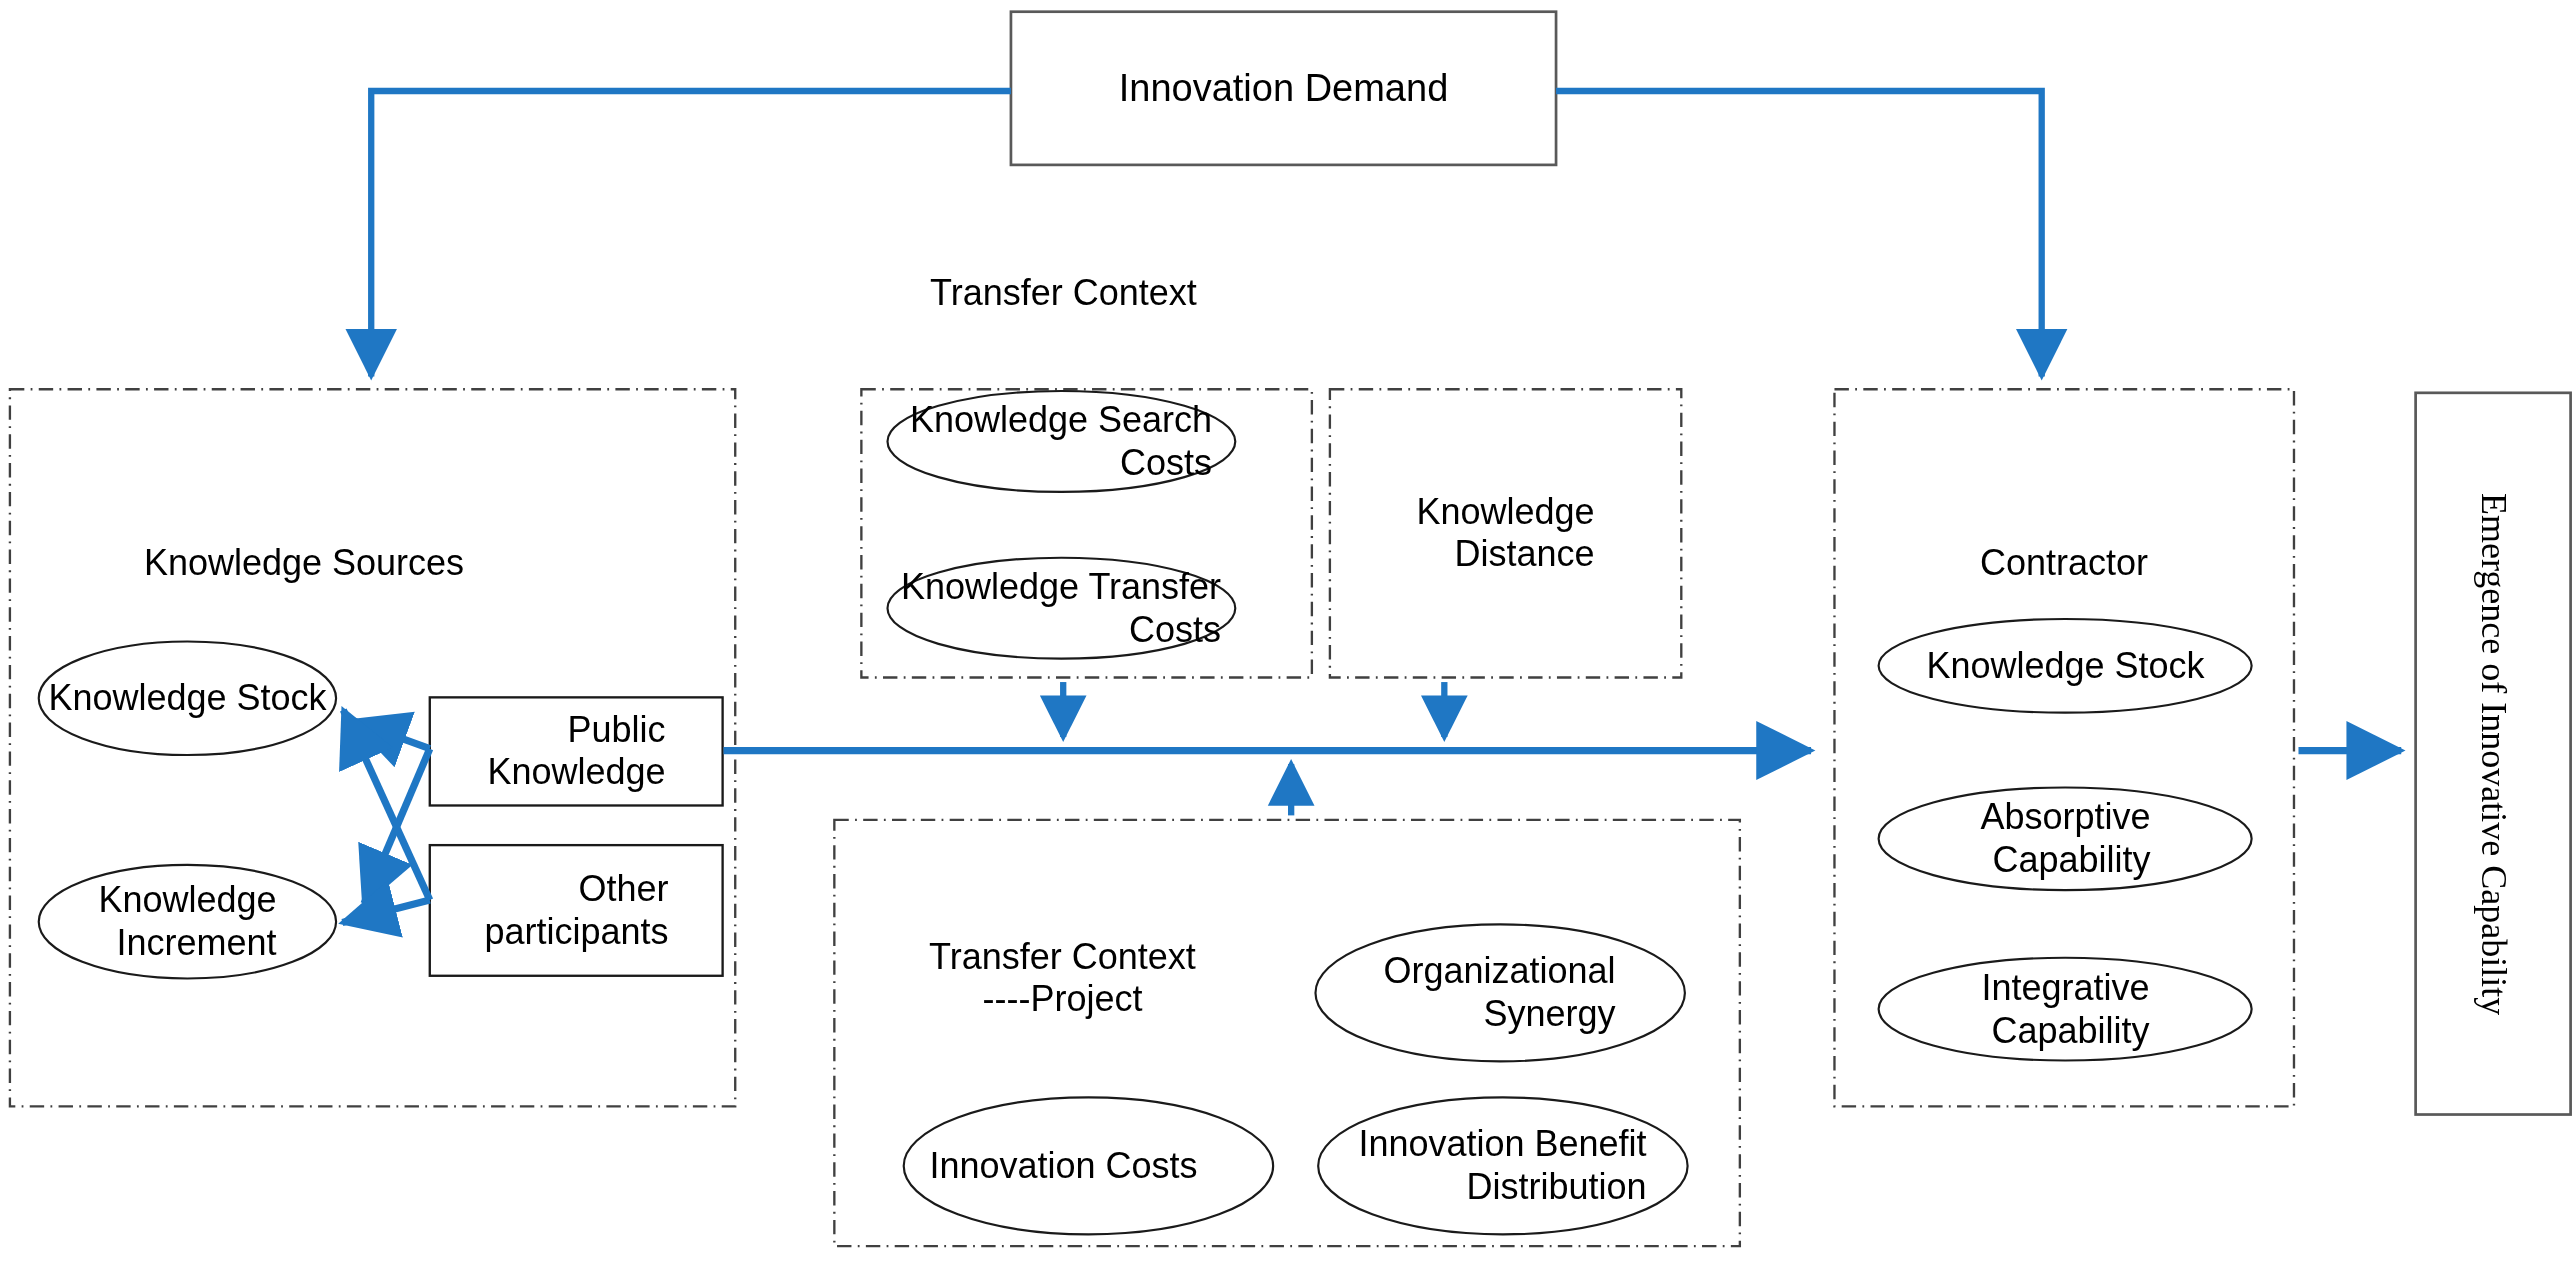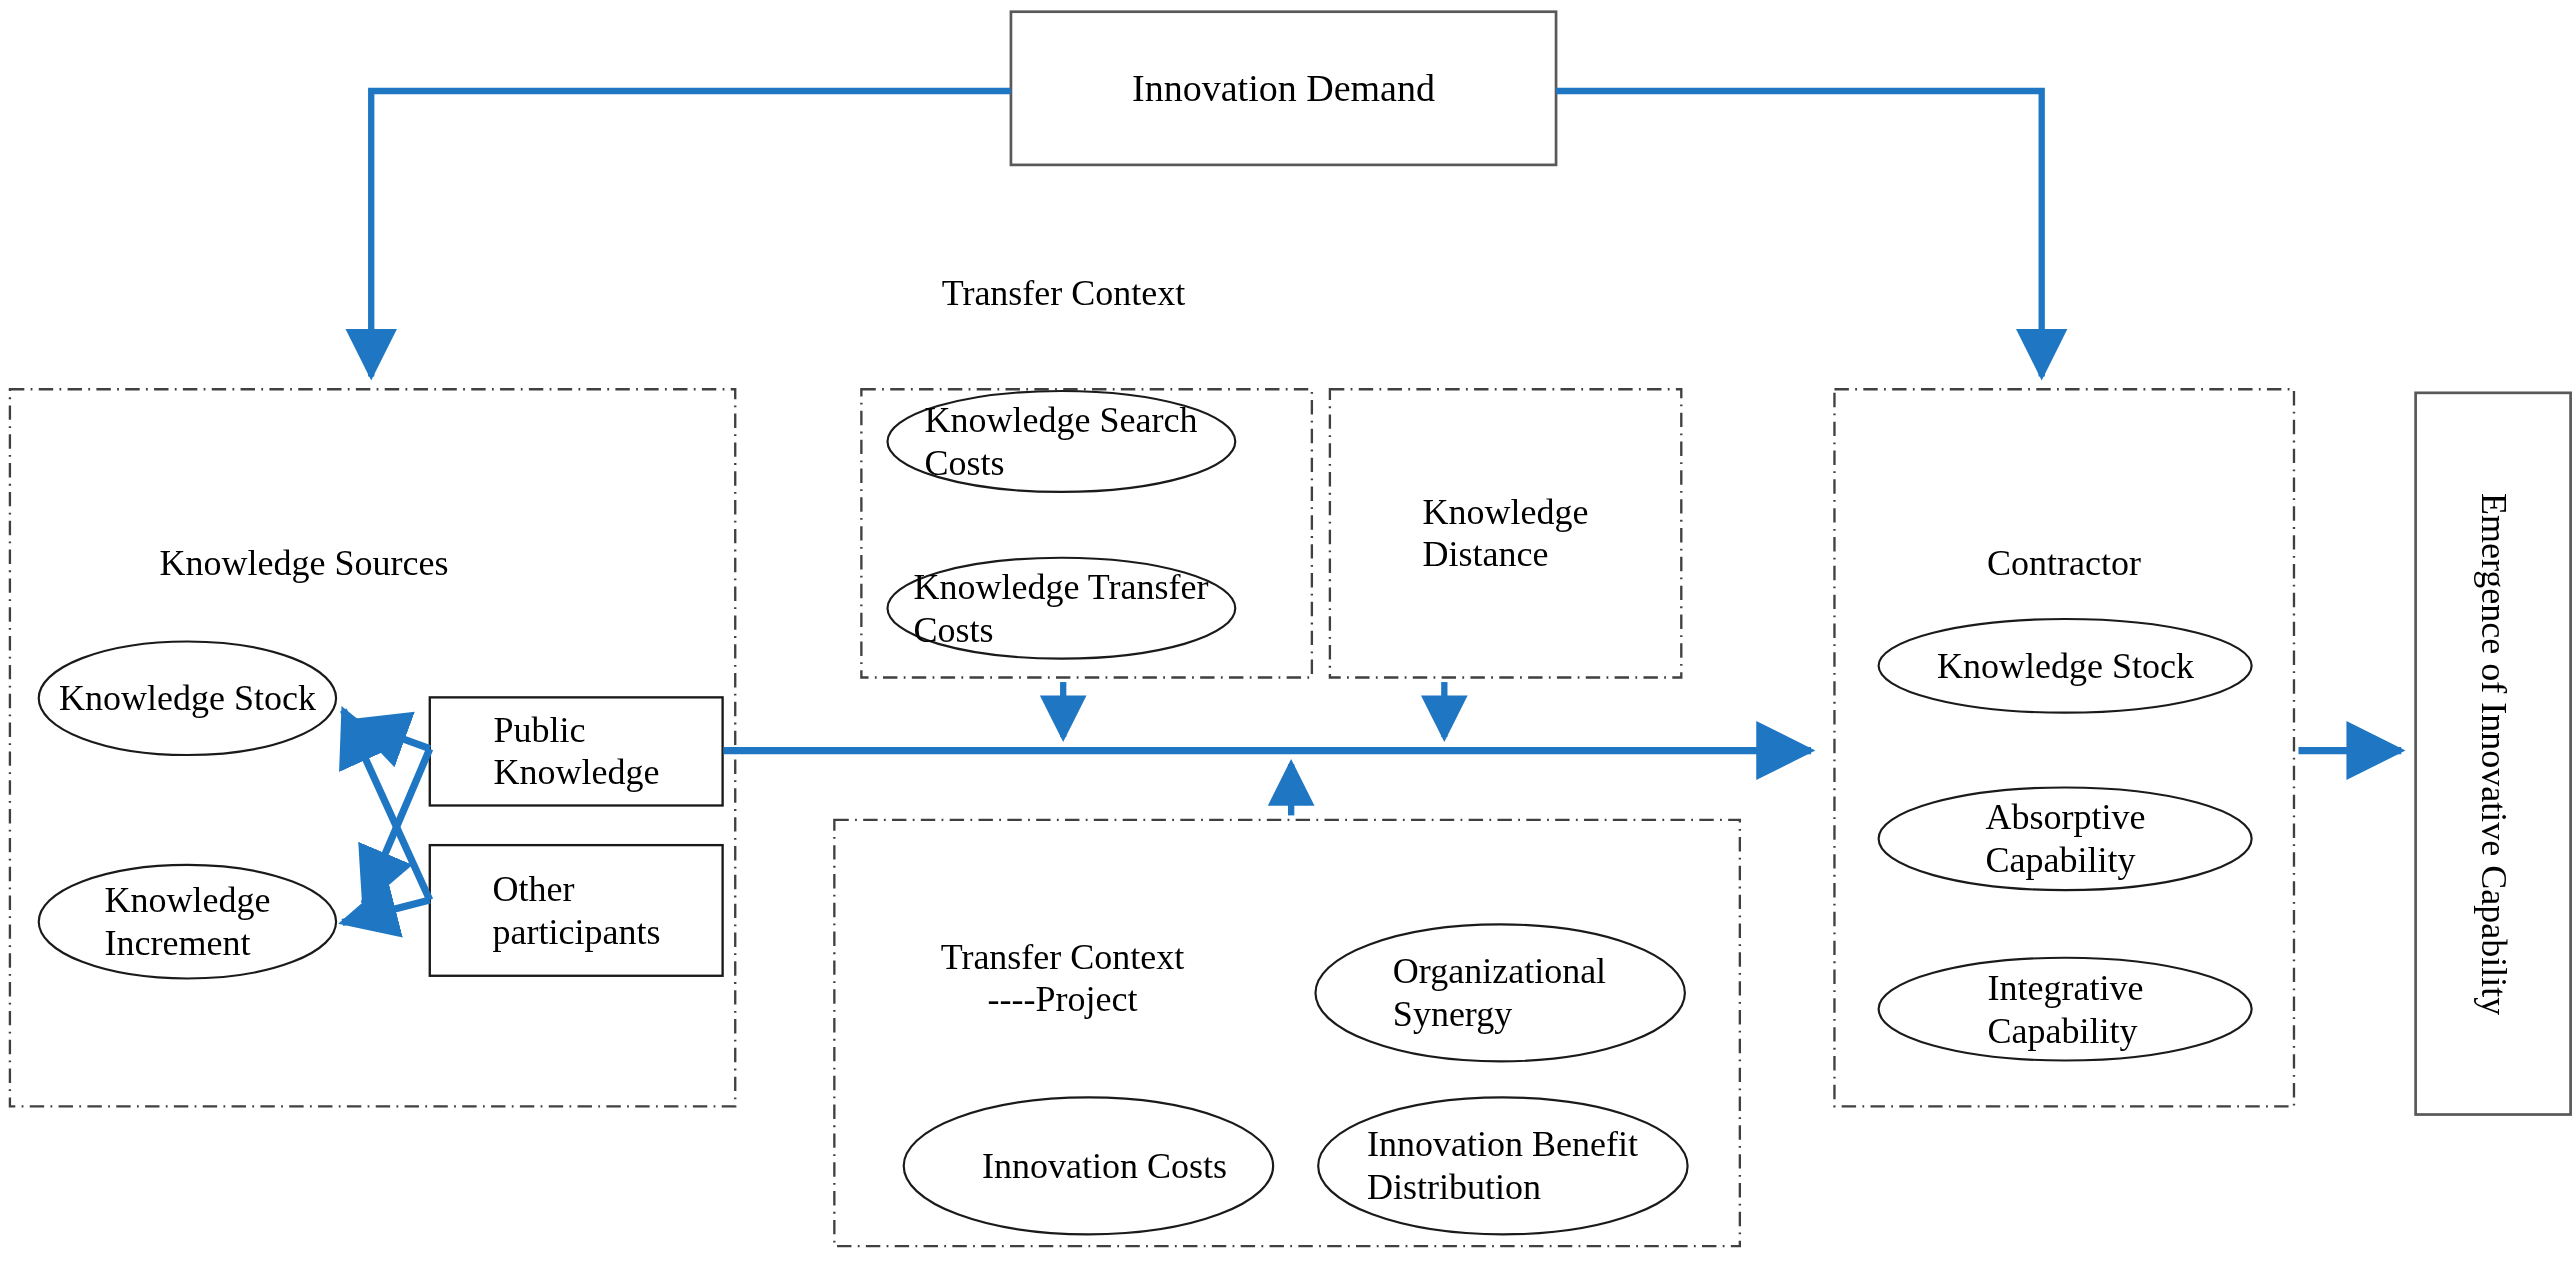--- a/index.html
+++ b/index.html
@@ -2,22 +2,22 @@
 <html style="font-size:14.4px"><head>
 <meta charset="utf-8">
 <style>
   html,body{margin:0;padding:0;background:#ffffff;}
   body{width:2576px;height:1274px;overflow:hidden;
        font-family:"Liberation Serif","DejaVu Serif",serif;}
   #stage{position:relative;width:2576px;height:1274px;background:#fff;}
   svg.layer{position:absolute;left:0;top:0;width:2576px;height:1274px;}
   .node-text{
     position:absolute;display:flex;align-items:center;justify-content:center;
-    text-align:left;color:#000;line-height:1.18;
-    font-family:Liberation Serif, serif;
+    text-align:right;color:#000;line-height:1.18;
+    font-family:Liberation Sans, sans-serif;
     white-space:pre-line;pointer-events:none;
   }
   .t40{font-size:36px;}
   .t42{font-size:38px;}
   .vert-text{
     position:absolute;display:flex;align-items:center;justify-content:center;
     font-size:36px;color:#000;
     font-family:"Liberation Serif","DejaVu Serif",serif;
     writing-mode:vertical-rl;text-orientation:mixed;white-space:nowrap;
   }
@@ -114,21 +114,21 @@
 
   <div class="node-text t40" style="left:1330px;top:397px;width:351px;height:272px;">Knowledge
 Distance</div>
 
   <div class="node-text t40" style="left:860px;top:937px;width:405px;height:41px;">Transfer Context</div>
   <div class="node-text t40" style="left:860px;top:979px;width:405px;height:41px;">----Project</div>
 
   <div class="node-text t40" style="left:1315px;top:942px;width:369px;height:101px;">Organizational
 Synergy</div>
 
-  <div class="node-text t40" style="left:920px;top:1139px;width:369px;height:54px;">Innovation Costs</div>
+  <div class="node-text t40" style="left:879px;top:1139px;width:369px;height:54px;">Innovation Costs</div>
 
   <div class="node-text t40" style="left:1318px;top:1115px;width:369px;height:101px;">Innovation Benefit
 Distribution</div>
 
   <div class="node-text t40" style="left:1834px;top:541px;width:460px;height:45px;">Contractor</div>
 
   <div class="node-text t40" style="left:1879px;top:639px;width:373px;height:54px;">Knowledge Stock</div>
 
   <div class="node-text t40" style="left:1879px;top:788px;width:373px;height:101px;">Absorptive
 Capability</div>

